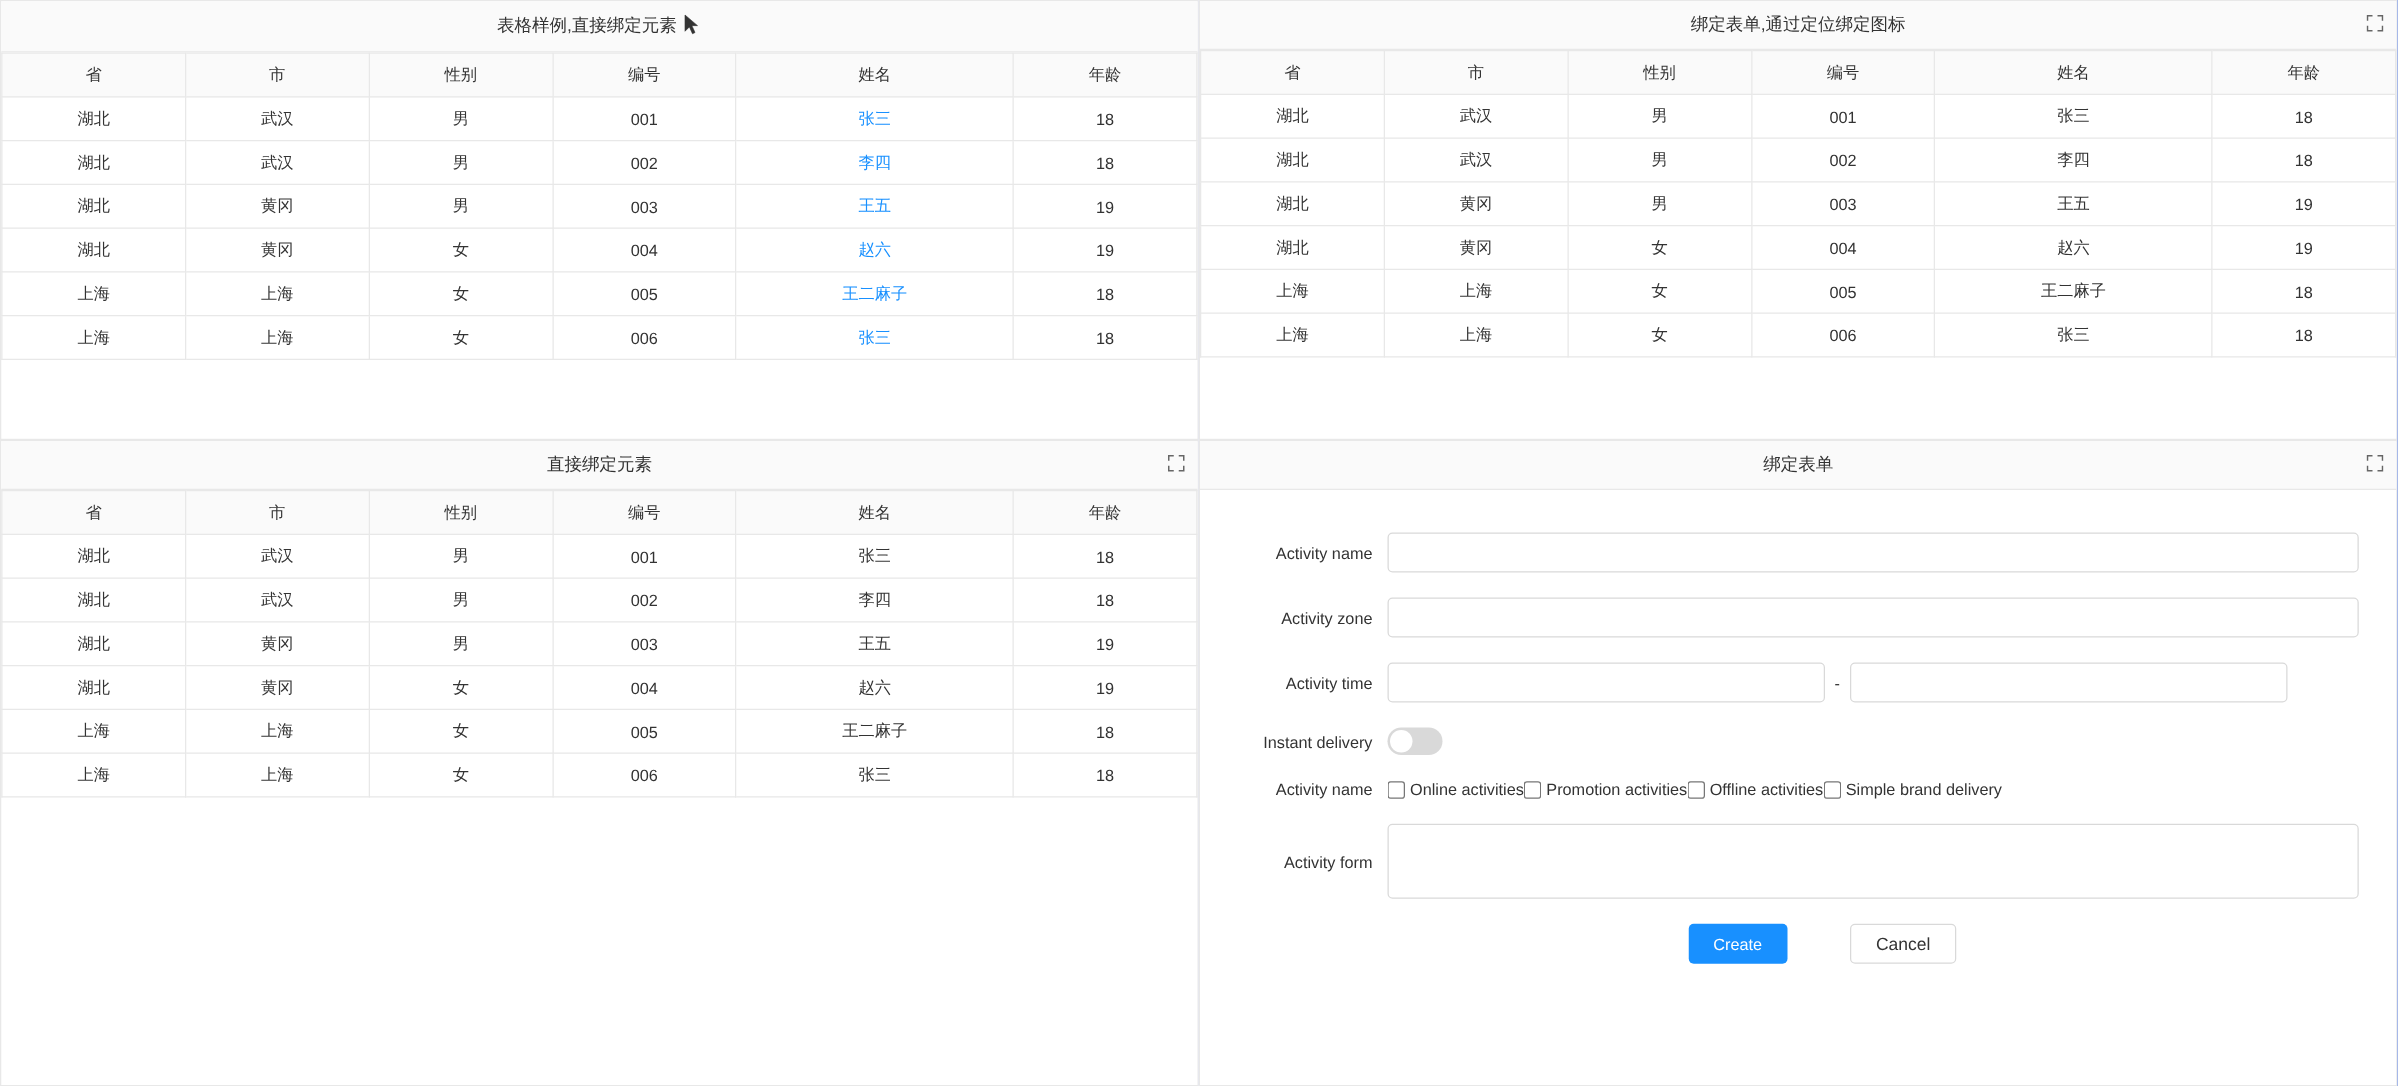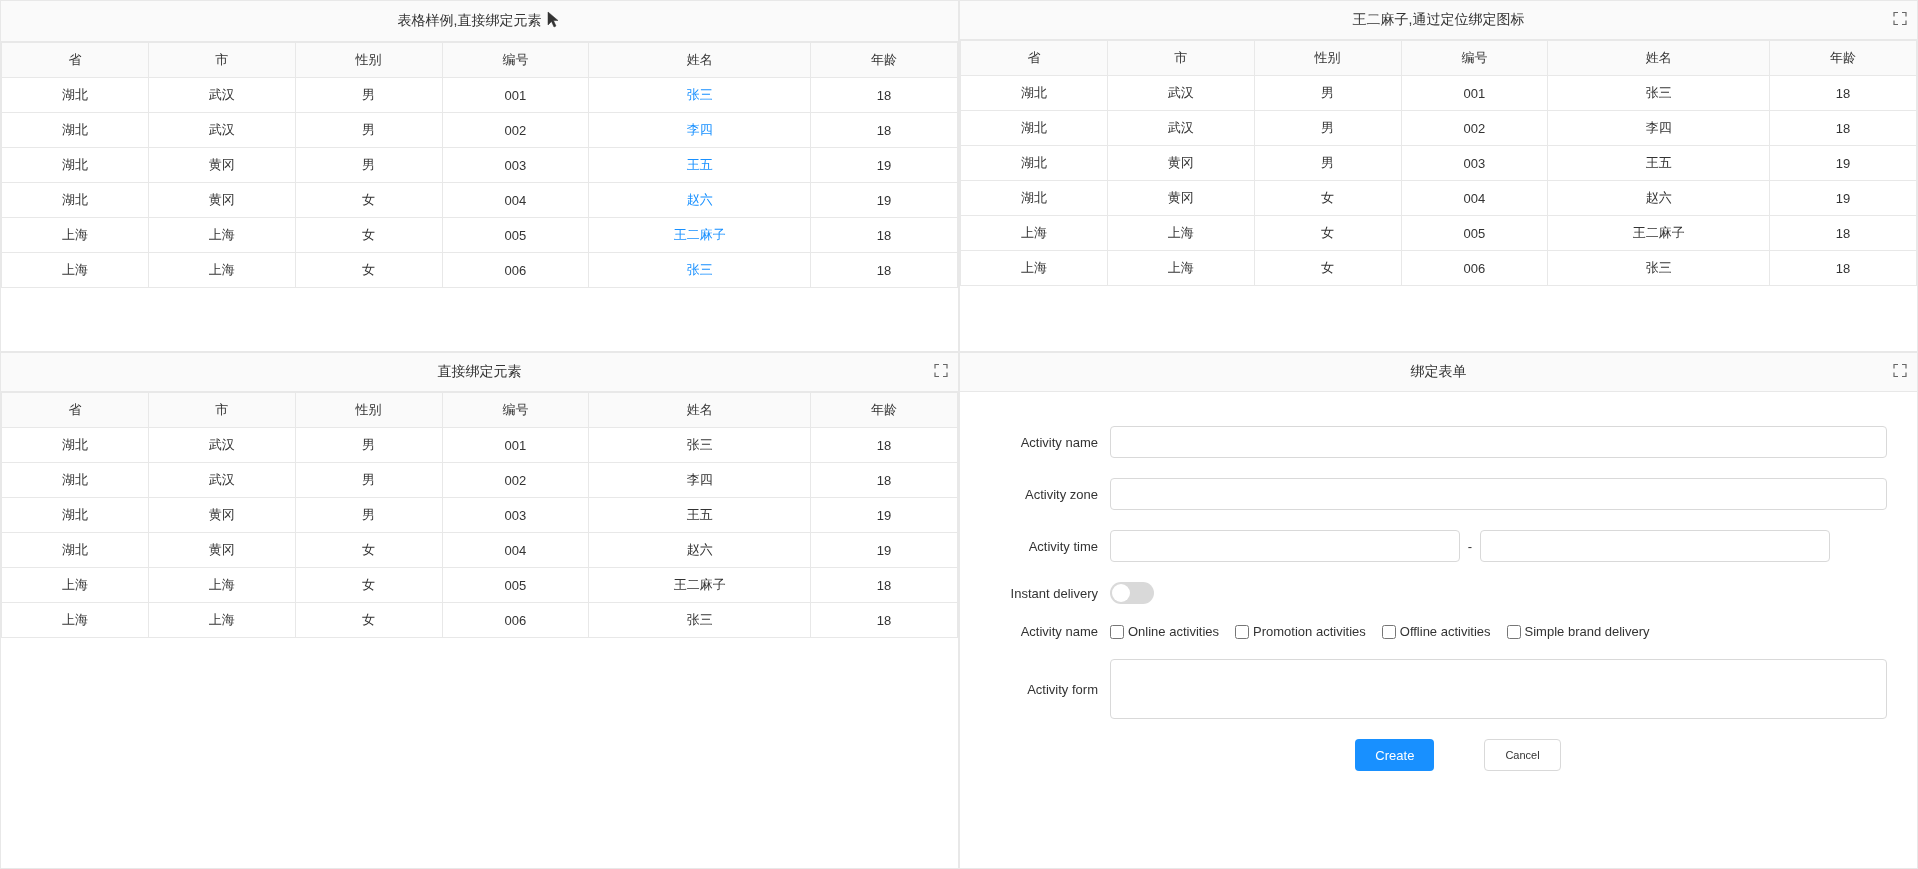--- a/index.html
+++ b/index.html
@@ -102,21 +102,20 @@
       padding: 4px 8px;
       font-size: 13px;
       width: 45%;
     }
     .date-separator {
       color: #333;
     }
     .checkbox-group {
       display: flex;
       align-items: center;
-      gap: 16px;
       flex: 1;
     }
     .checkbox-item {
       display: flex;
       align-items: center;
       gap: 4px;
       cursor: pointer;
     }
     .checkbox-item input[type="checkbox"] {
       width: 14px;
@@ -181,21 +180,21 @@
       cursor: pointer;
       height: 32px;
       margin-left: 39px;
     }
     .btn-default {
       background: #fff;
       color: #333;
       border: 1px solid #d9d9d9;
       border-radius: 4px;
       padding: 6px 20px;
-      font-size: 11px;
+      font-size: 14px;
       cursor: pointer;
       height: 32px;
       margin-left: 40px;
     }
     
     .cursor-svg {
       width: 16px;
       height: 20px;
     }
     .panel-title-inner {
@@ -277,21 +276,21 @@
             <td>006</td>
             <td class="link-cell">张三</td>
             <td>18</td>
           </tr>
         </tbody>
     </table>
   </div>
 
   <div class="panel">
     <div class="panel-title">
-      <span>王二麻子,通过定位绑定图标</span>
+      <span>绑定表单,通过定位绑定图标</span>
       <span class="expand-icon">
         <svg width="14" height="14" viewBox="0 0 14 14" fill="none" xmlns="http://www.w3.org/2000/svg">
           <path d="M1 5V1H5M9 1H13V5M13 9V13H9M5 13H1V9" stroke="#666" stroke-width="1.2"></path>
         </svg>
       </span>
     </div>
     <table>
       <thead>
         <tr>
           <th>省</th>

